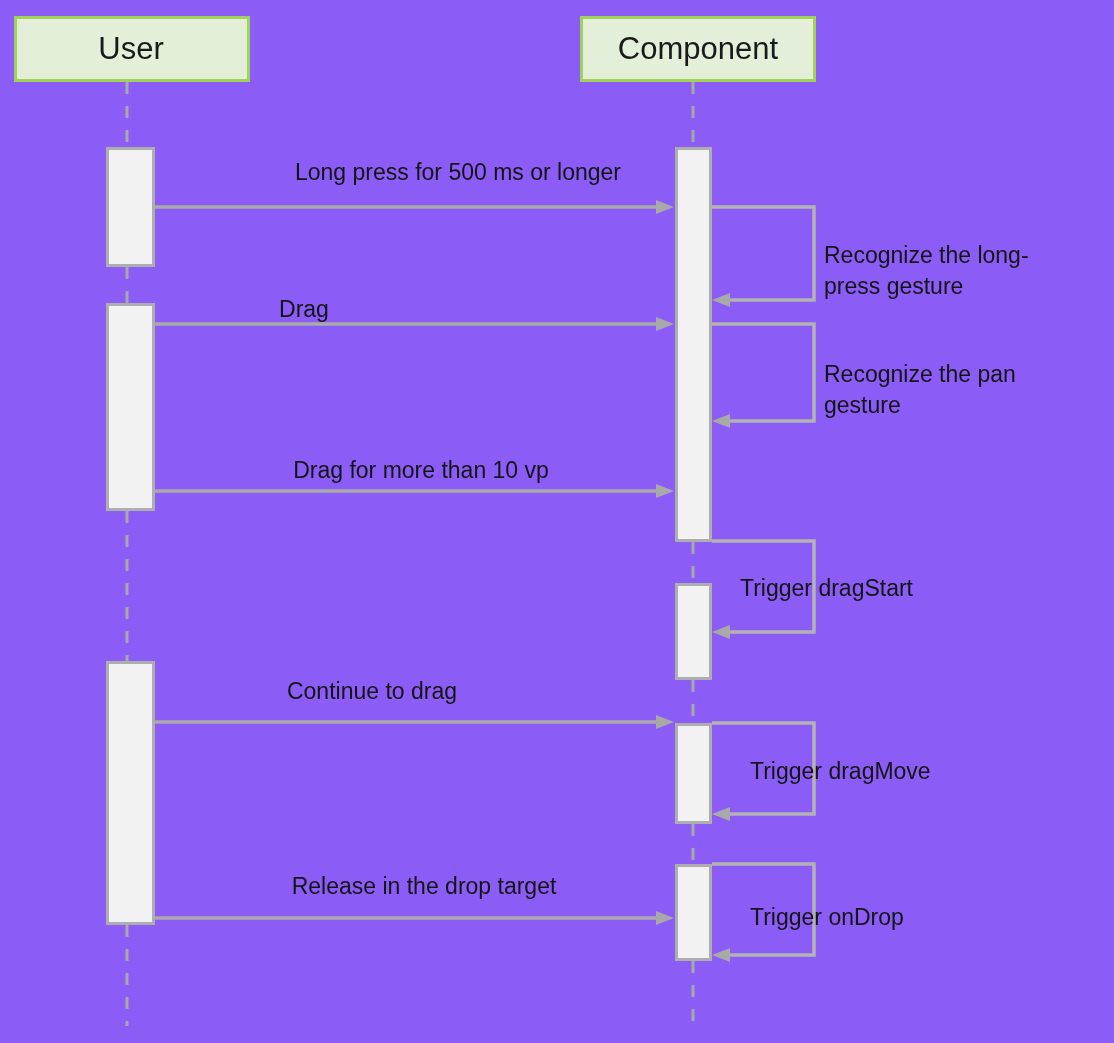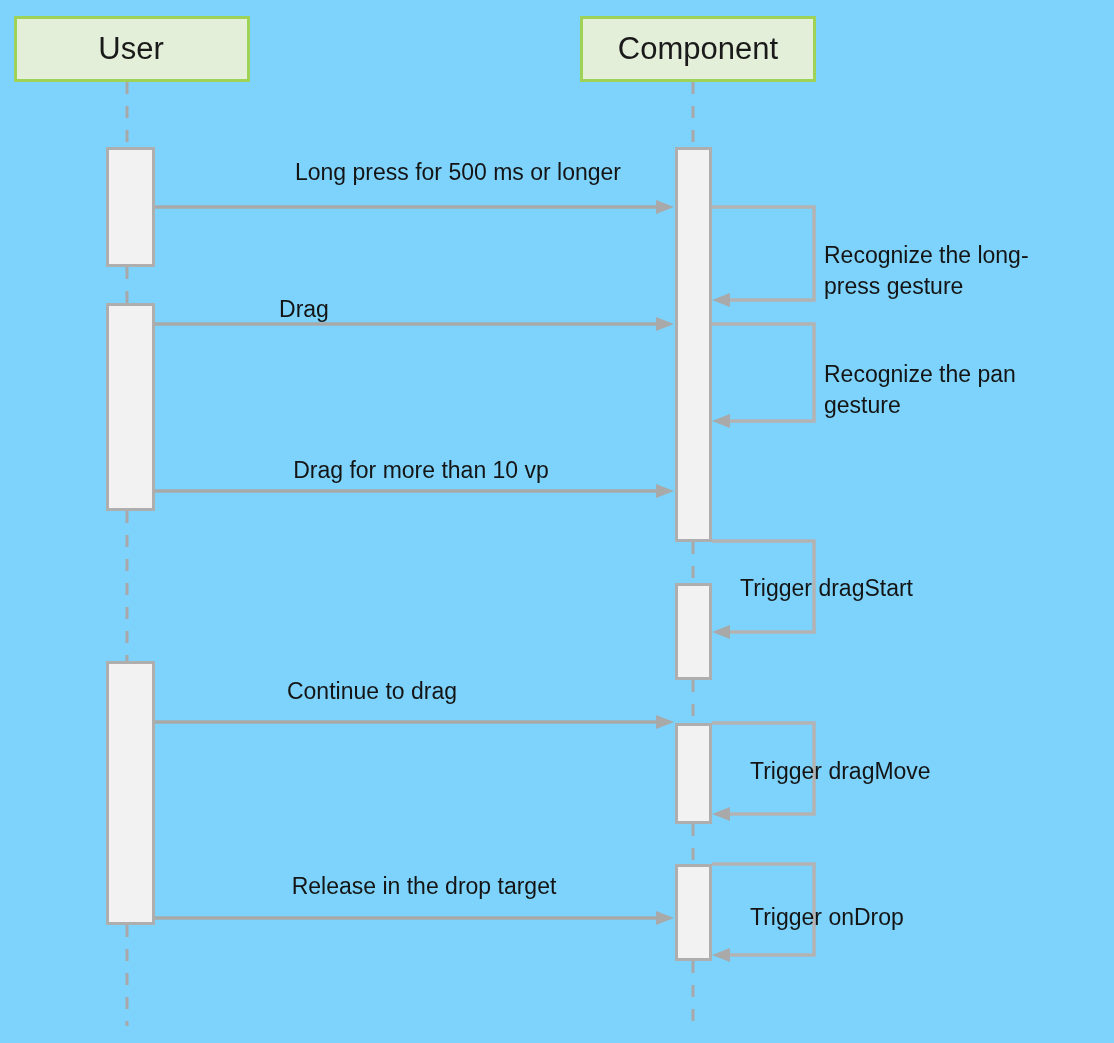--- a/index.html
+++ b/index.html
@@ -8,21 +8,21 @@
     padding: 0;
     background: #ffffff;
   }
   body {
     font-family: "Liberation Sans", sans-serif;
   }
   #diagram-root {
     position: relative;
     width: 1114px;
     height: 1043px;
-    background: #7dd3fc;
+    background: #8b5cf6;
     overflow: hidden;
   }
   svg.diagram-canvas {
     display: block;
     width: 1114px;
     height: 1043px;
   }
   .lifeline-box rect {
     fill: #e3efd9;
     stroke: #9fd357;

